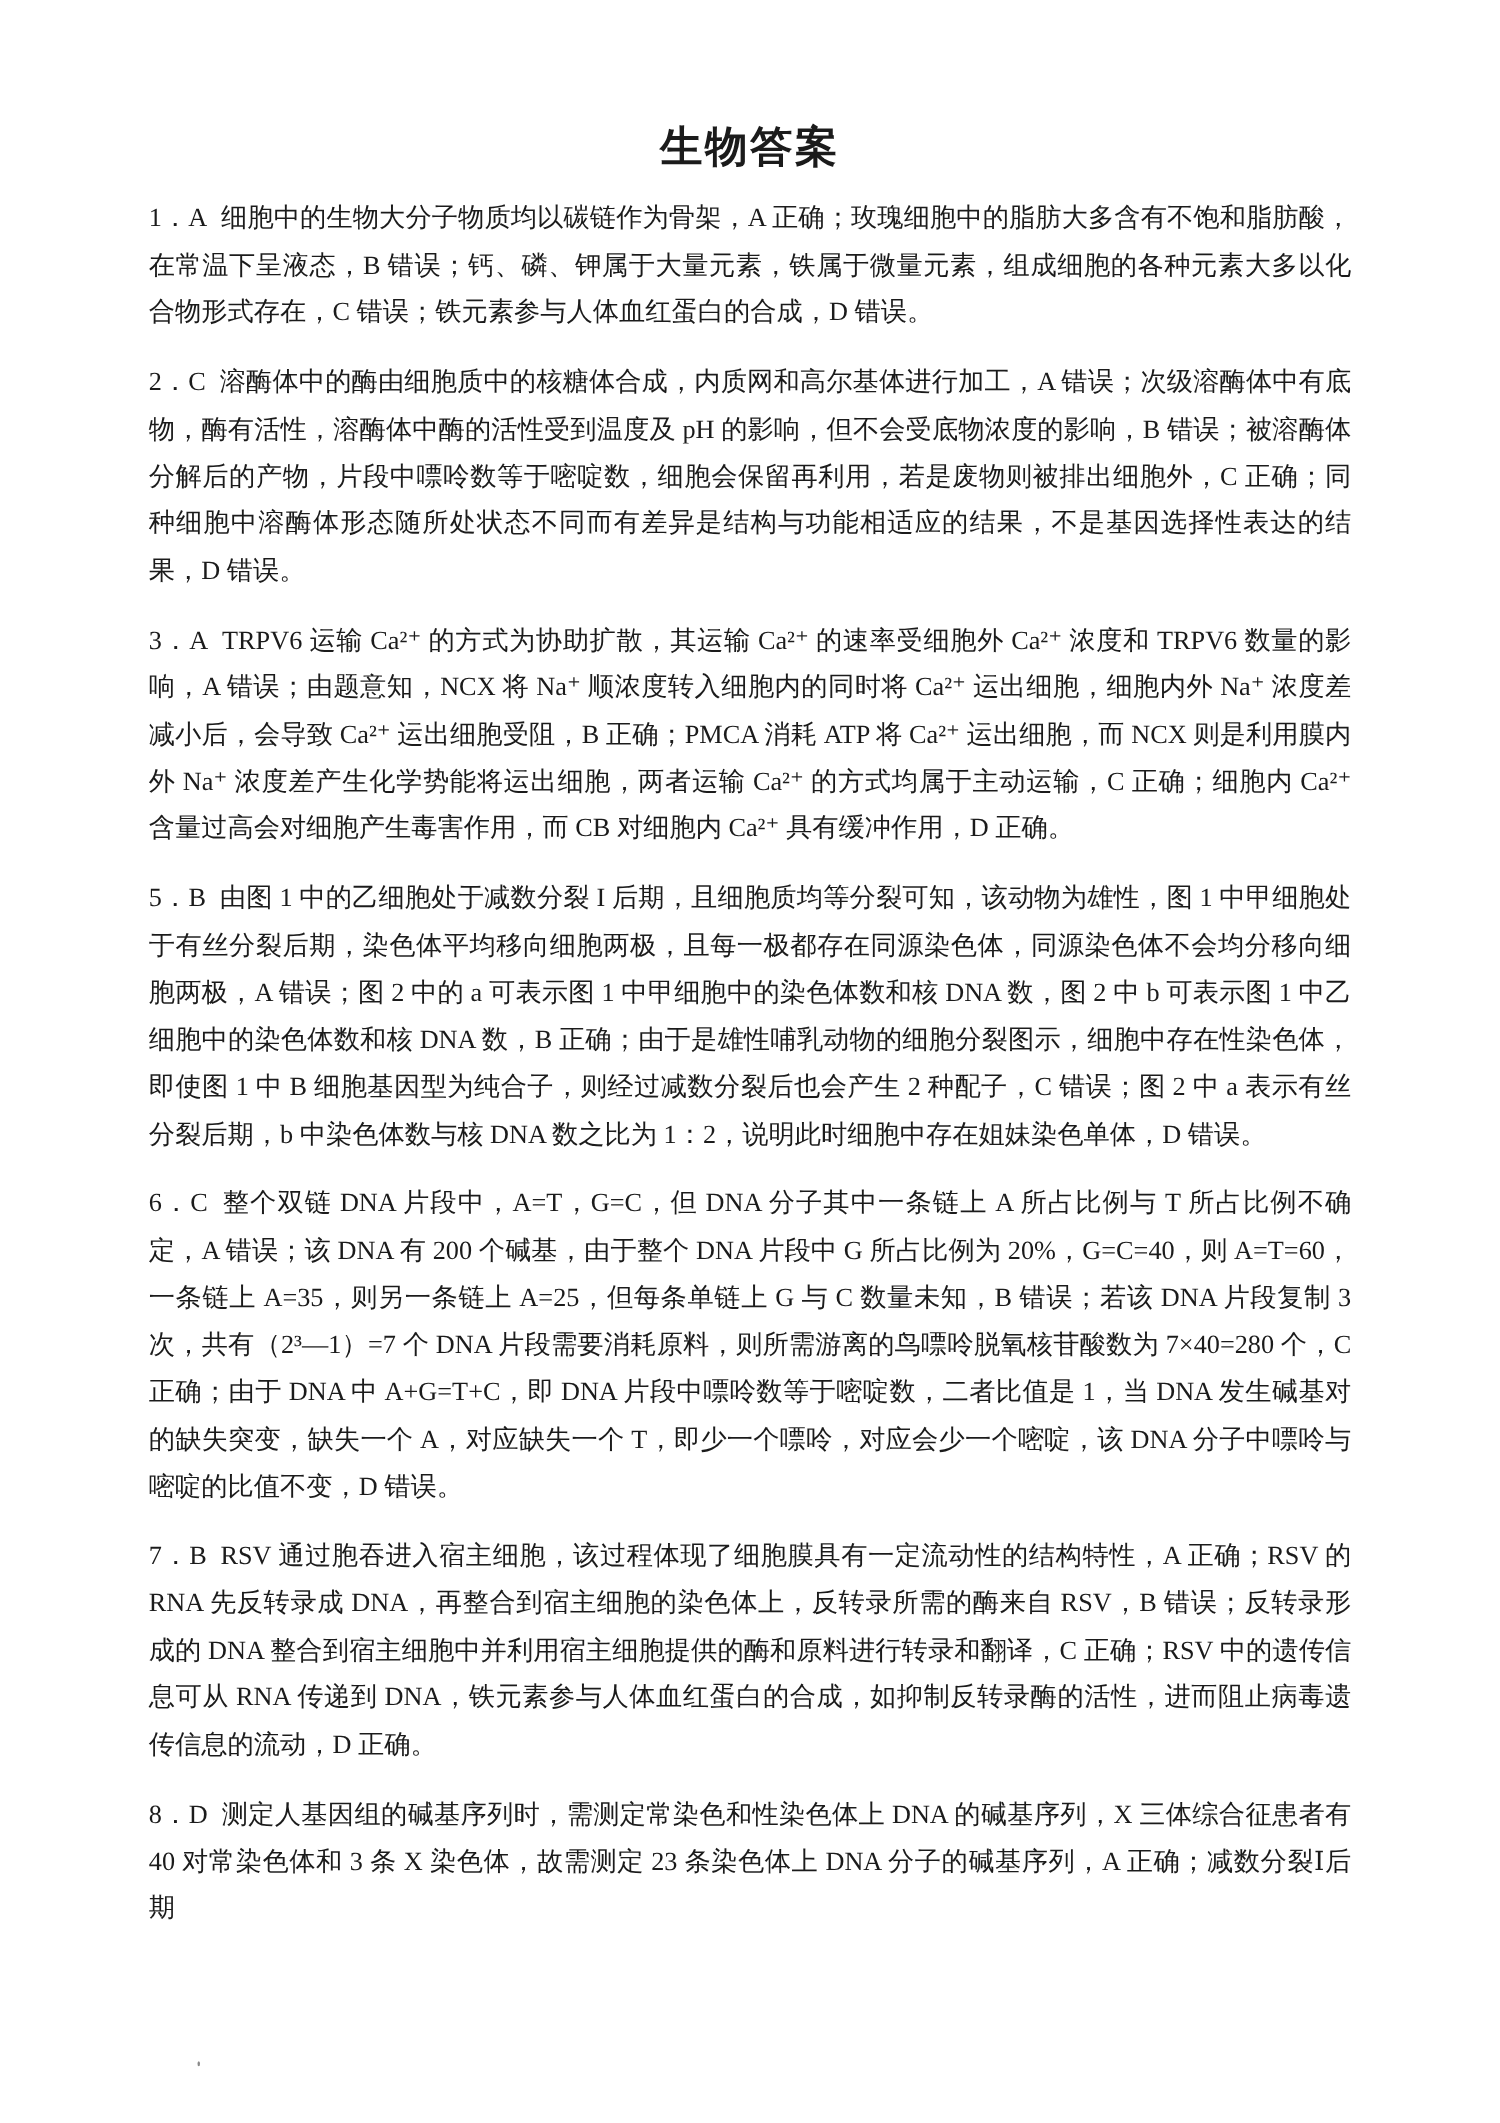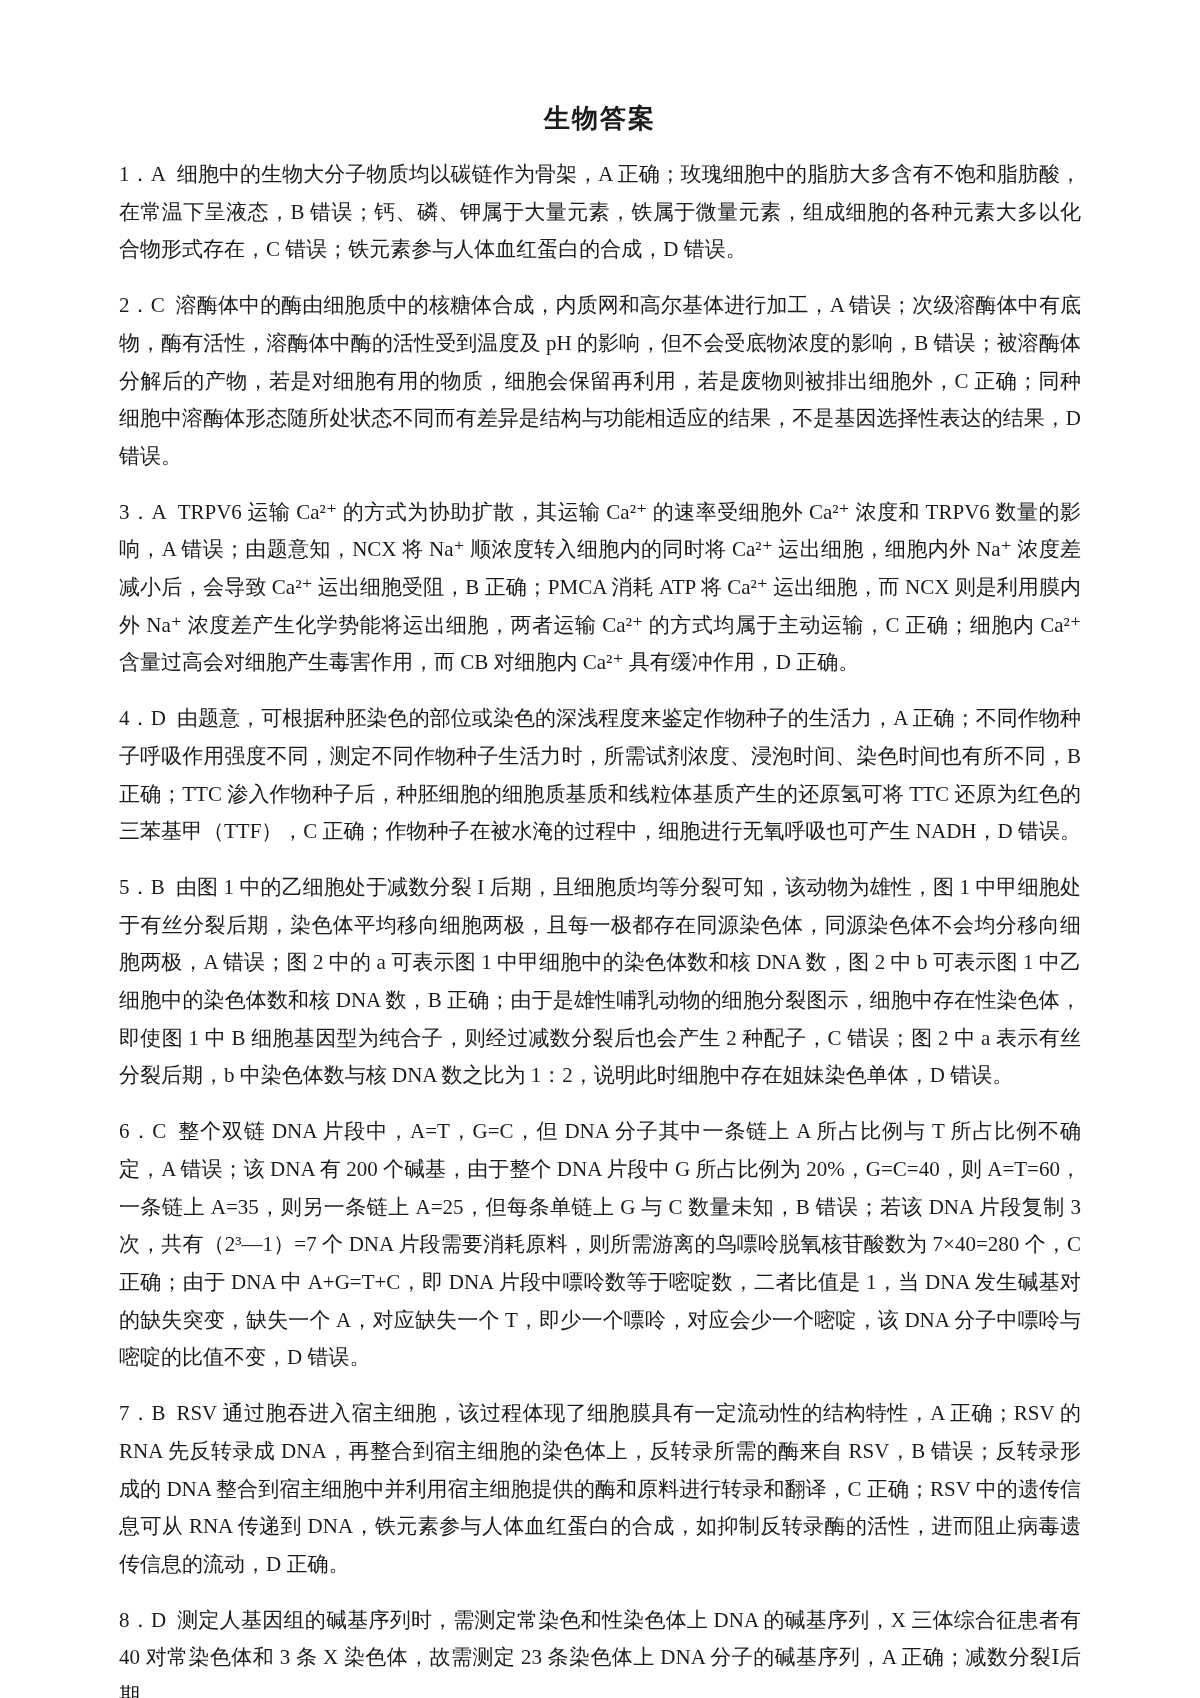--- a/index.html
+++ b/index.html
@@ -17,21 +17,21 @@
     position: relative;
     width: 1200px;
     height: 1698px;
     overflow: hidden;
     background: #ffffff;
   }
   .title {
     margin: 0;
     padding-top: 101px;
     text-align: center;
-    font-size: 26px;
+    font-size: 34px;
     line-height: 35px;
     font-weight: bold;
     letter-spacing: 2px;
   }
   .answers {
     margin-top: 20px;
     padding: 0 101px;
     font-size: 21px;
     line-height: 37.7px;
   }
@@ -61,25 +61,24 @@
 <body>
 
 <div class="page">
 
   <h1 class="title">生物答案</h1>
 
   <div class="answers">
 
     <p class="answer"><span class="num">1．</span><span class="ans">A</span><span class="txt">细胞中的生物大分子物质均以碳链作为骨架，A 正确；玫瑰细胞中的脂肪大多含有不饱和脂肪酸，在常温下呈液态，B 错误；钙、磷、钾属于大量元素，铁属于微量元素，组成细胞的各种元素大多以化合物形式存在，C 错误；铁元素参与人体血红蛋白的合成，D 错误。</span></p>
 
-    <p class="answer"><span class="num">2．</span><span class="ans">C</span><span class="txt">溶酶体中的酶由细胞质中的核糖体合成，内质网和高尔基体进行加工，A 错误；次级溶酶体中有底物，酶有活性，溶酶体中酶的活性受到温度及 pH 的影响，但不会受底物浓度的影响，B 错误；被溶酶体分解后的产物，若是对细胞有用的物质，细胞会保留再利用，若是废物则被排出细胞外，C 正确；同种细胞中溶酶体形态随所处状态不同而有差异是结构与功能相适应的结果，不是基因选择性表达的结果，D 错误。</span></p>
+    <p class="answer"><span class="num">2．</span><span class="ans">C</span><span class="txt">溶酶体中的酶由细胞质中的核糖体合成，内质网和高尔基体进行加工，A 错误；次级溶酶体中有底物，酶有活性，溶酶体中酶的活性受到温度及 pH 的影响，但不会受底物浓度的影响，B 错误；被溶酶体分解后的产物，片段中嘌呤数等于嘧啶数，细胞会保留再利用，若是废物则被排出细胞外，C 正确；同种细胞中溶酶体形态随所处状态不同而有差异是结构与功能相适应的结果，不是基因选择性表达的结果，D 错误。</span></p>
 
     <p class="answer"><span class="num">3．</span><span class="ans">A</span><span class="txt">TRPV6 运输 Ca²⁺ 的方式为协助扩散，其运输 Ca²⁺ 的速率受细胞外 Ca²⁺ 浓度和 TRPV6 数量的影响，A 错误；由题意知，NCX 将 Na⁺ 顺浓度转入细胞内的同时将 Ca²⁺ 运出细胞，细胞内外 Na⁺ 浓度差减小后，会导致 Ca²⁺ 运出细胞受阻，B 正确；PMCA 消耗 ATP 将 Ca²⁺ 运出细胞，而 NCX 则是利用膜内外 Na⁺ 浓度差产生化学势能将运出细胞，两者运输 Ca²⁺ 的方式均属于主动运输，C 正确；细胞内 Ca²⁺ 含量过高会对细胞产生毒害作用，而 CB 对细胞内 Ca²⁺ 具有缓冲作用，D 正确。</span></p>
 
-    <p class="answer"><span class="num">4．</span><span class="ans">D</span><span class="txt">由题意，可根据种胚染色的部位或染色的深浅程度来鉴定作物种子的生活力，A 正确；不同作物种子呼吸作用强度不同，测定不同作物种子生活力时，所需试剂浓度、浸泡时间、染色时间也有所不同，B 正确；TTC 渗入作物种子后，种胚细胞的细胞质基质和线粒体基质产生的还原氢可将 TTC 还原为红色的三苯基甲（TTF），C 正确；作物种子在被水淹的过程中，细胞进行无氧呼吸也可产生 NADH，D 错误。</span></p>
 
     <p class="answer"><span class="num">5．</span><span class="ans">B</span><span class="txt">由图 1 中的乙细胞处于减数分裂 I 后期，且细胞质均等分裂可知，该动物为雄性，图 1 中甲细胞处于有丝分裂后期，染色体平均移向细胞两极，且每一极都存在同源染色体，同源染色体不会均分移向细胞两极，A 错误；图 2 中的 a 可表示图 1 中甲细胞中的染色体数和核 DNA 数，图 2 中 b 可表示图 1 中乙细胞中的染色体数和核 DNA 数，B 正确；由于是雄性哺乳动物的细胞分裂图示，细胞中存在性染色体，即使图 1 中 B 细胞基因型为纯合子，则经过减数分裂后也会产生 2 种配子，C 错误；图 2 中 a 表示有丝分裂后期，b 中染色体数与核 DNA 数之比为 1：2，说明此时细胞中存在姐妹染色单体，D 错误。</span></p>
 
     <p class="answer"><span class="num">6．</span><span class="ans">C</span><span class="txt">整个双链 DNA 片段中，A=T，G=C，但 DNA 分子其中一条链上 A 所占比例与 T 所占比例不确定，A 错误；该 DNA 有 200 个碱基，由于整个 DNA 片段中 G 所占比例为 20%，G=C=40，则 A=T=60，一条链上 A=35，则另一条链上 A=25，但每条单链上 G 与 C 数量未知，B 错误；若该 DNA 片段复制 3 次，共有（2³—1）=7 个 DNA 片段需要消耗原料，则所需游离的鸟嘌呤脱氧核苷酸数为 7×40=280 个，C 正确；由于 DNA 中 A+G=T+C，即 DNA 片段中嘌呤数等于嘧啶数，二者比值是 1，当 DNA 发生碱基对的缺失突变，缺失一个 A，对应缺失一个 T，即少一个嘌呤，对应会少一个嘧啶，该 DNA 分子中嘌呤与嘧啶的比值不变，D 错误。</span></p>
 
     <p class="answer"><span class="num">7．</span><span class="ans">B</span><span class="txt">RSV 通过胞吞进入宿主细胞，该过程体现了细胞膜具有一定流动性的结构特性，A 正确；RSV 的 RNA 先反转录成 DNA，再整合到宿主细胞的染色体上，反转录所需的酶来自 RSV，B 错误；反转录形成的 DNA 整合到宿主细胞中并利用宿主细胞提供的酶和原料进行转录和翻译，C 正确；RSV 中的遗传信息可从 RNA 传递到 DNA，铁元素参与人体血红蛋白的合成，如抑制反转录酶的活性，进而阻止病毒遗传信息的流动，D 正确。</span></p>
 
     <p class="answer"><span class="num">8．</span><span class="ans">D</span><span class="txt">测定人基因组的碱基序列时，需测定常染色和性染色体上 DNA 的碱基序列，X 三体综合征患者有 40 对常染色体和 3 条 X 染色体，故需测定 23 条染色体上 DNA 分子的碱基序列，A 正确；减数分裂Ⅰ后期</span></p>
 
   </div>

